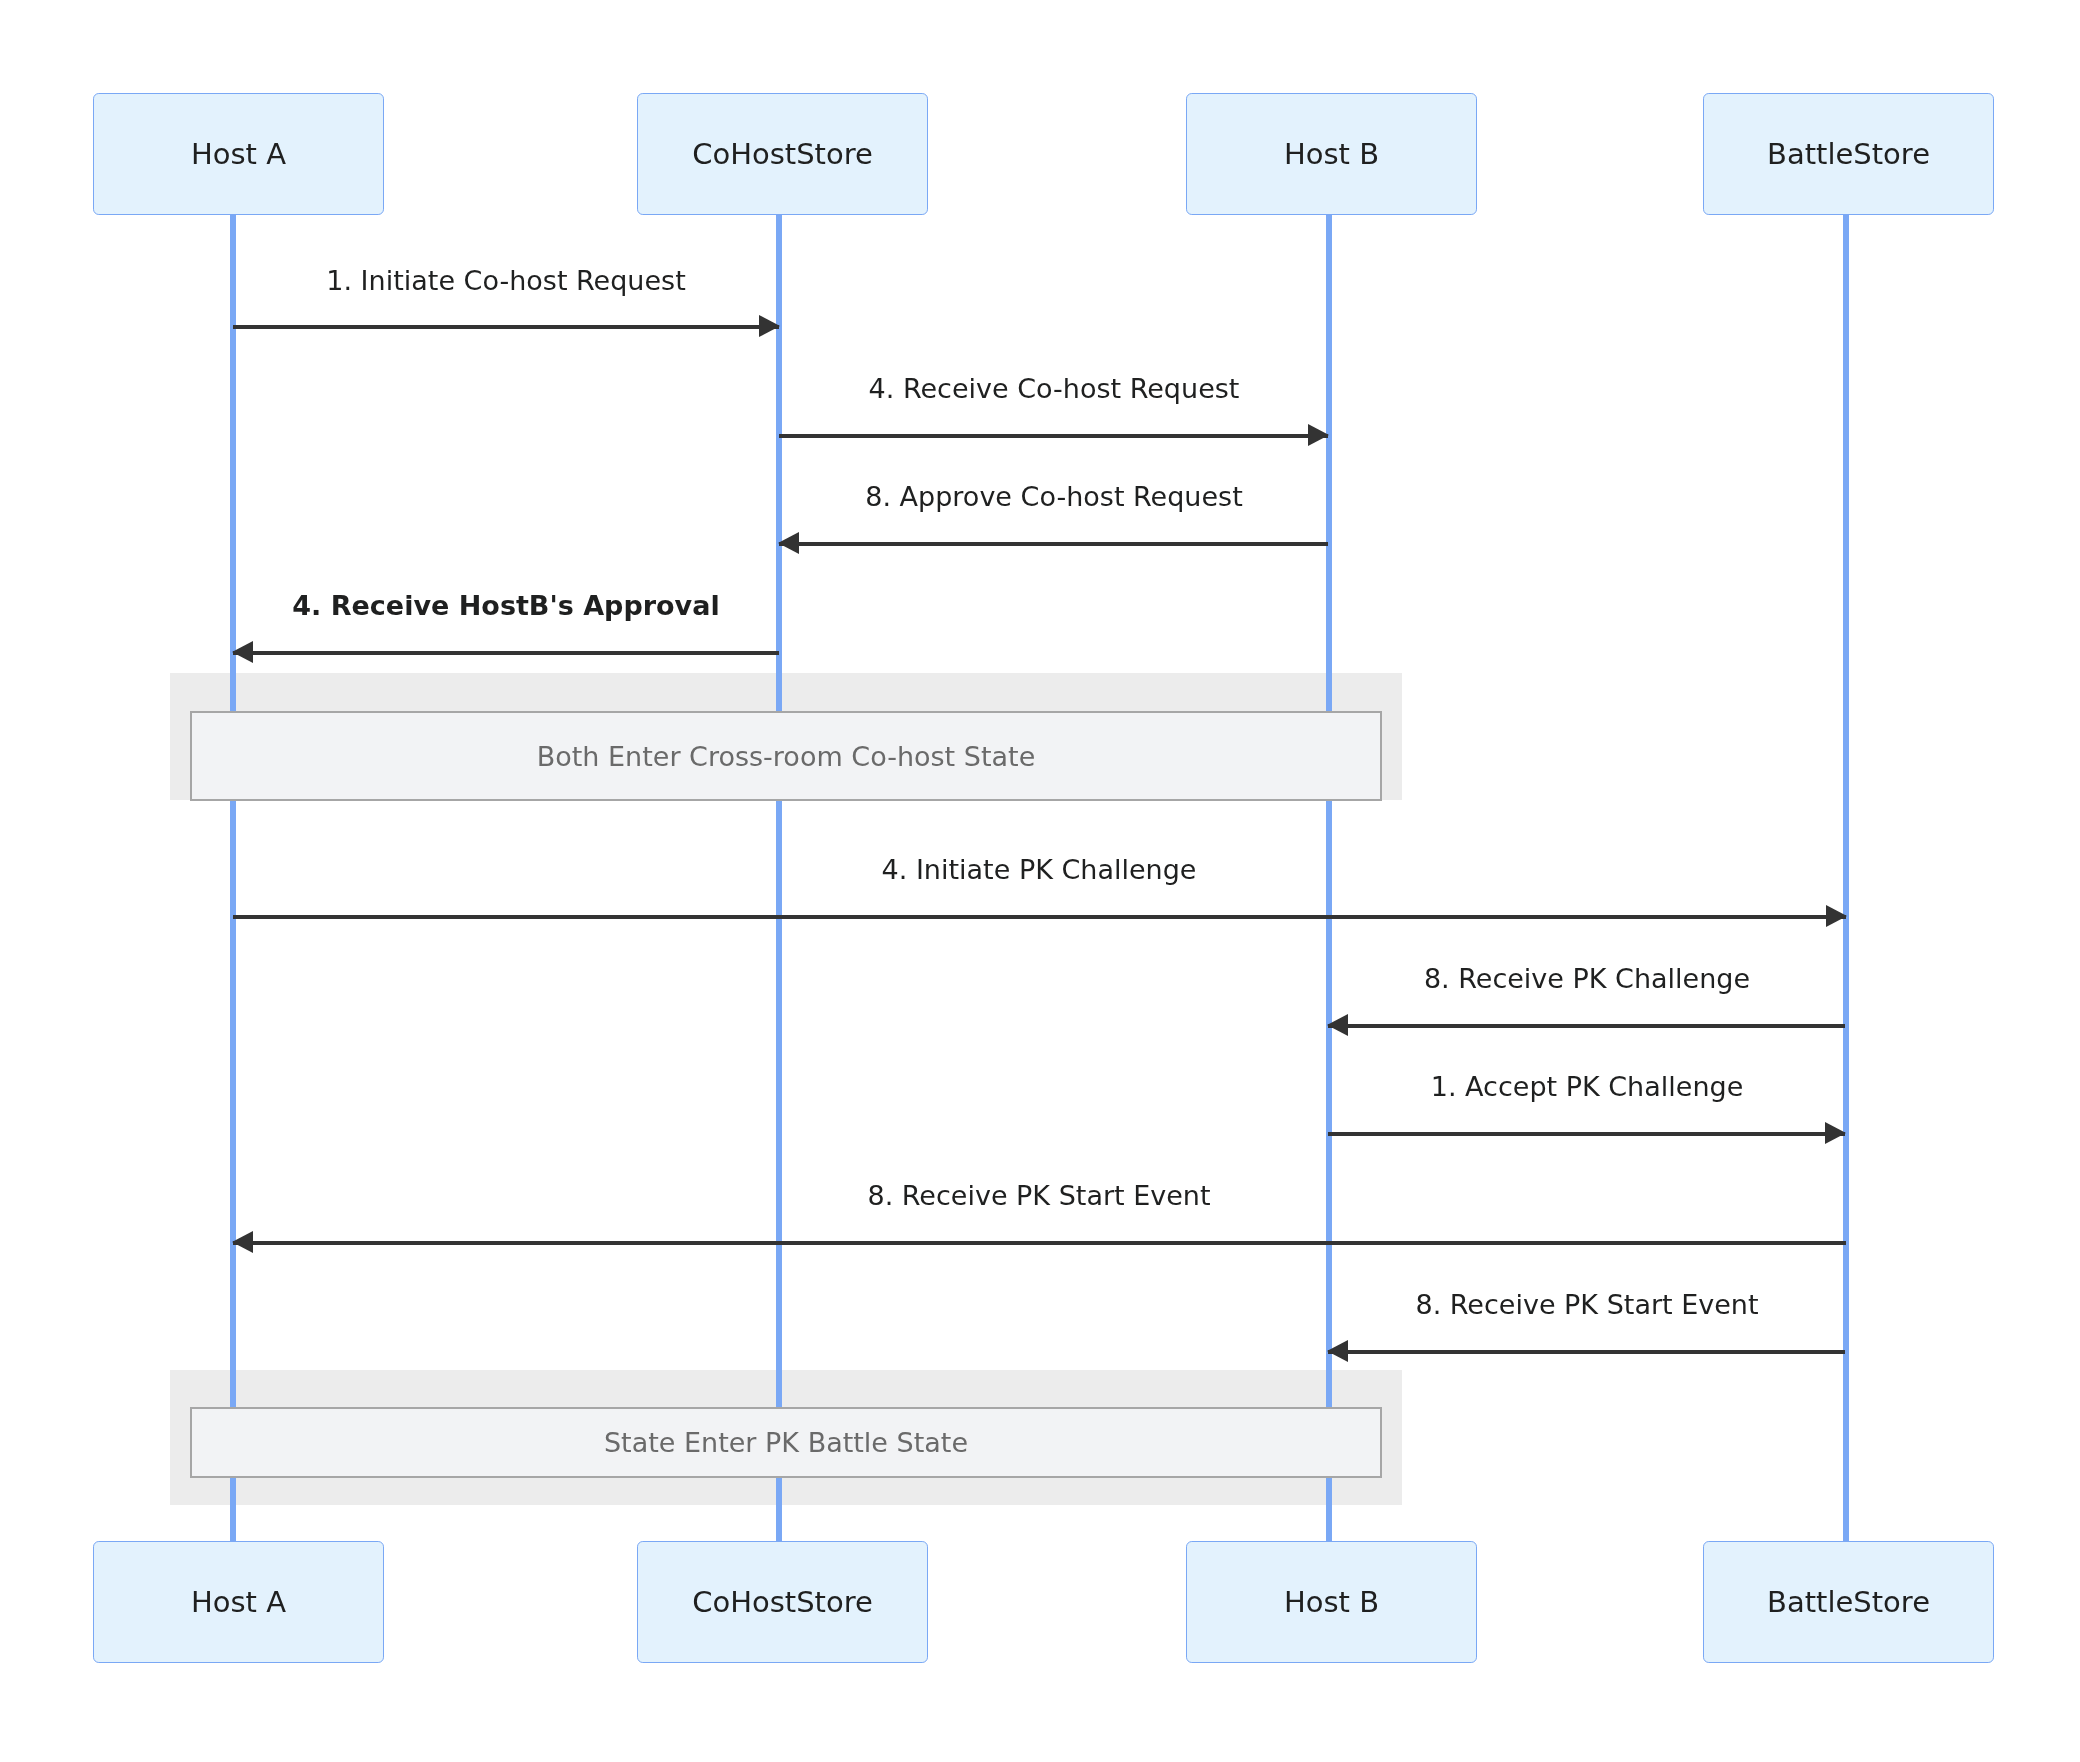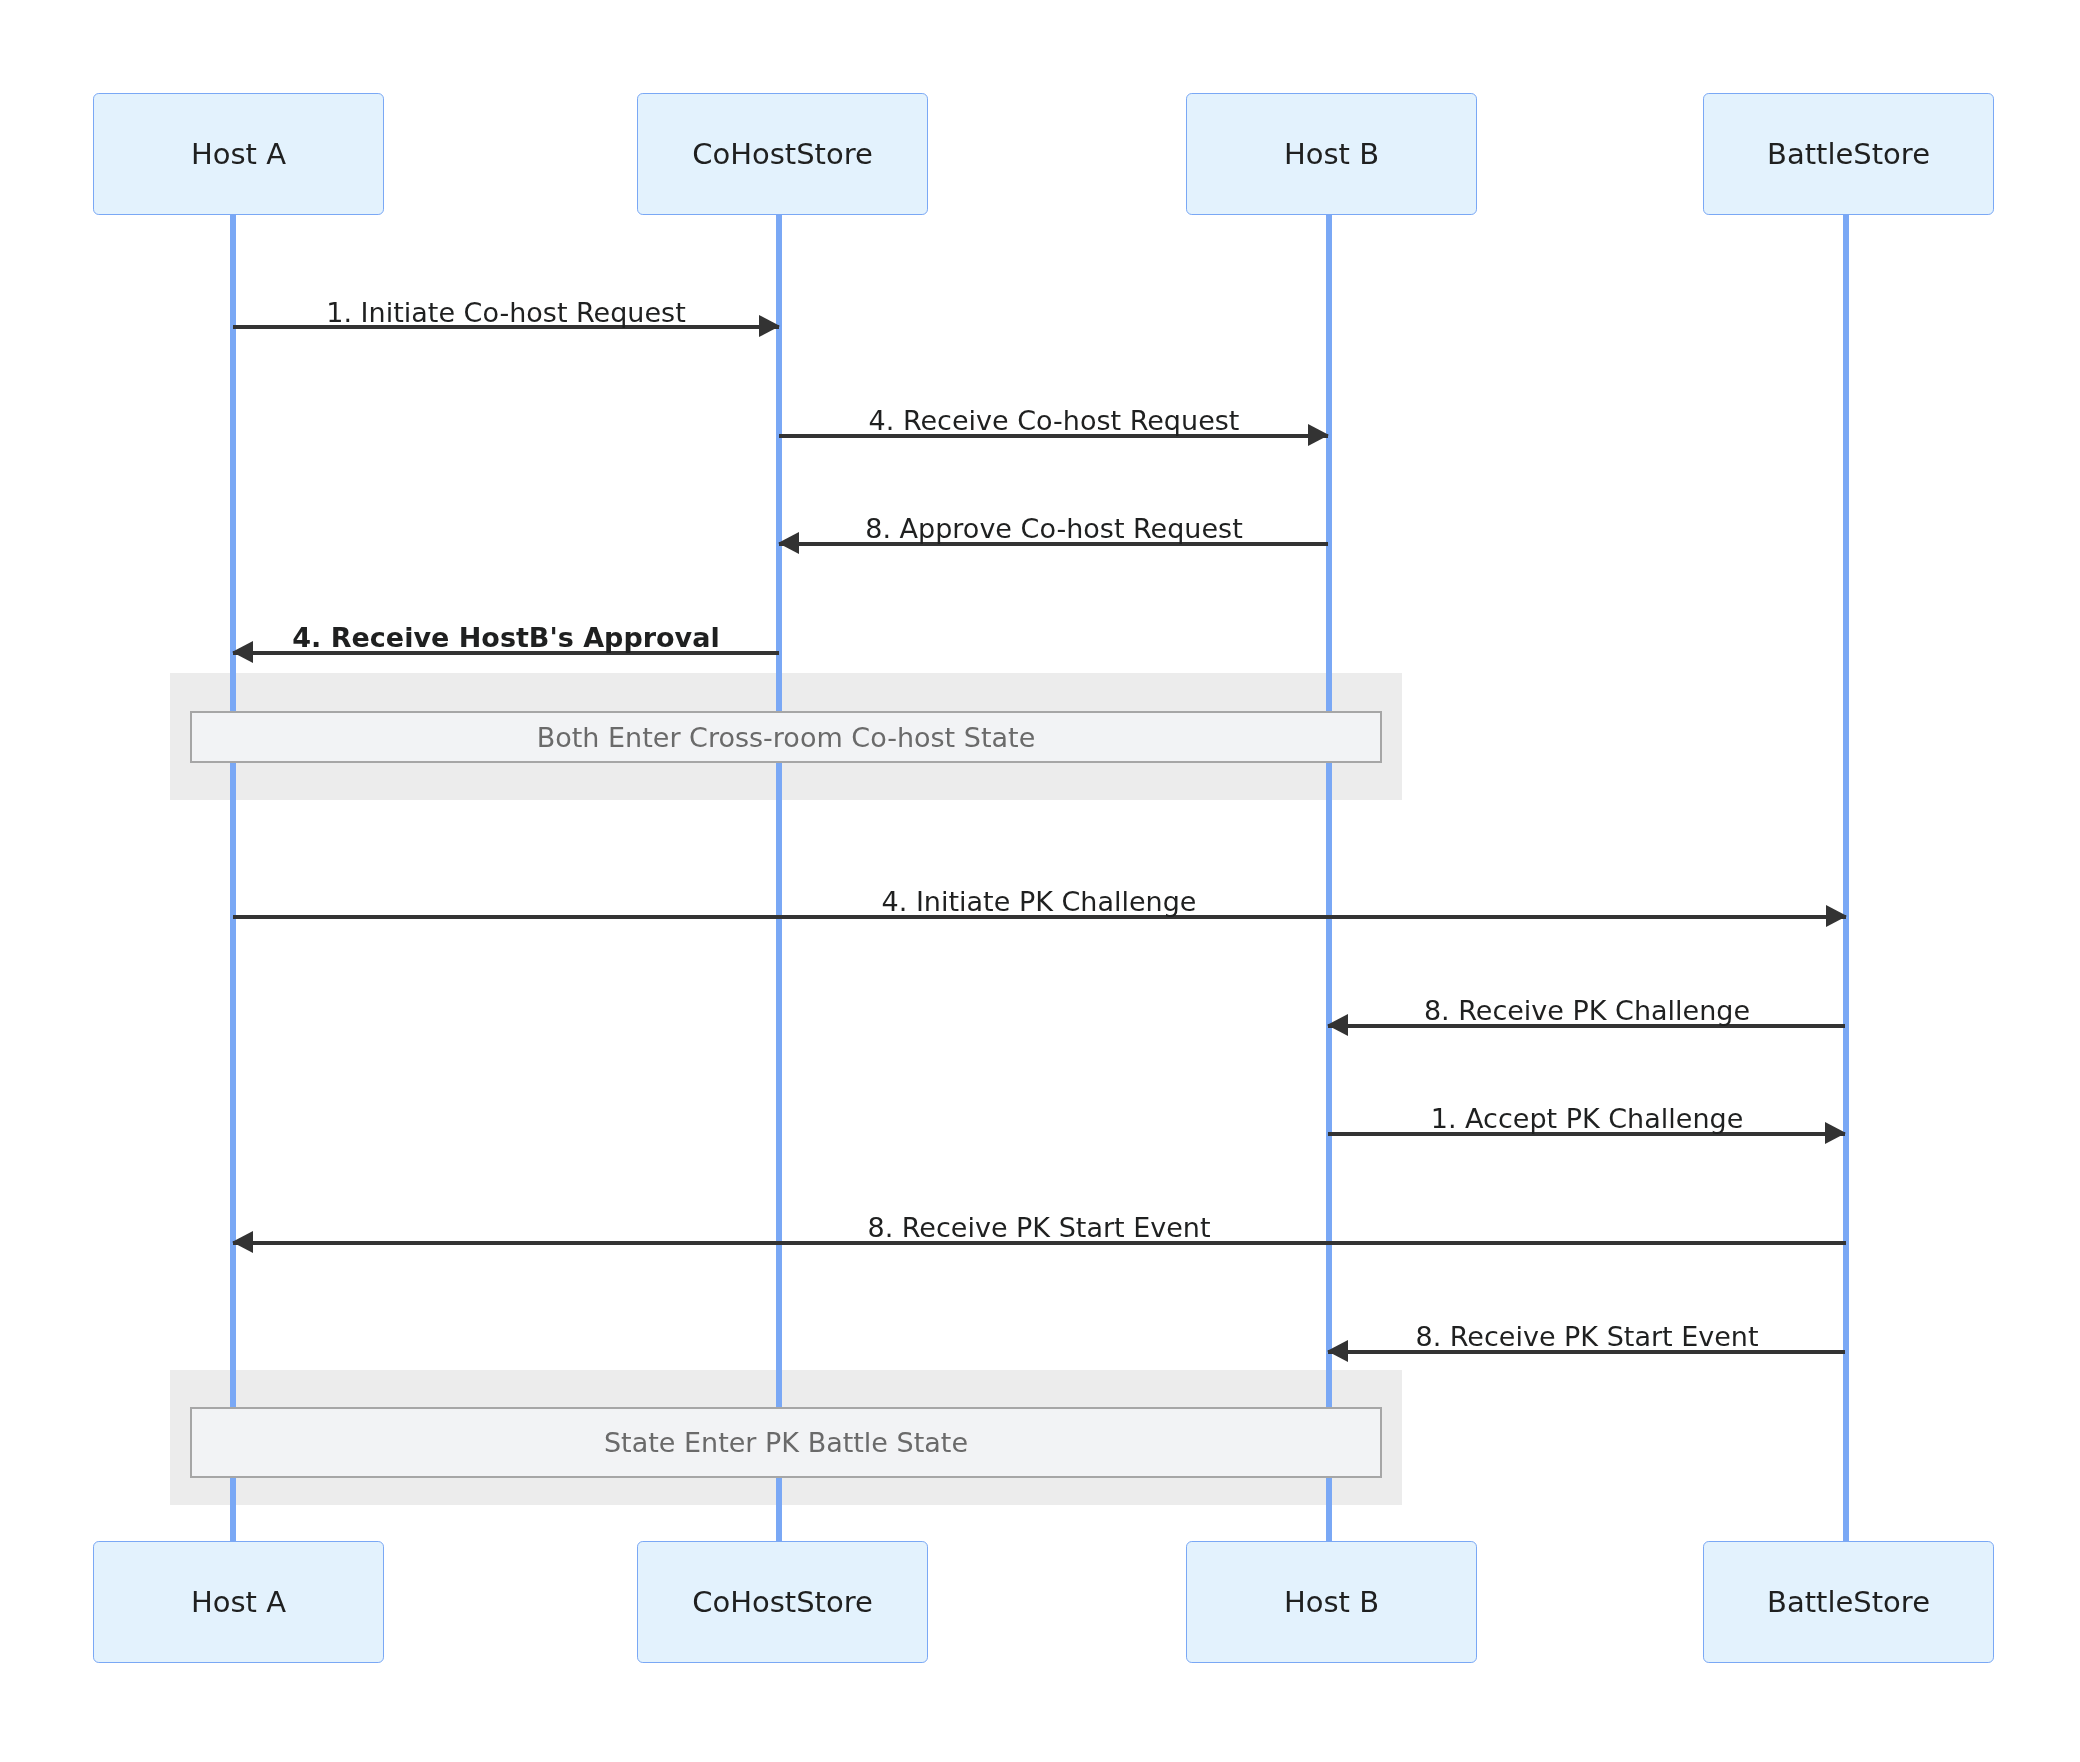--- a/index.html
+++ b/index.html
@@ -70,21 +70,20 @@
     left: -1px;
     border-right: 21.3px solid #333333;
   }
   .msg-label {
     position: absolute;
     font-size: 27px;
     color: #1f2020;
     white-space: nowrap;
     transform: translateX(-50%);
     font-family: "DejaVu Sans", sans-serif;
-    margin-top: 32px;
   }
   
   .note-band {
     position: absolute;
     background: #ececec;
   }
   .note-box {
     position: absolute;
     background: #f2f3f5;
     border: 2.9px solid #a6a6a6;
@@ -103,21 +102,21 @@
 </head>
 <body>
 
 <div id="diagram">
     <div class="note-band" style="left: 170px; top: 673px; width: 1232px; height: 127px;"></div>
     <div class="note-band" style="left: 170px; top: 1370px; width: 1232px; height: 135px;"></div>
     <div class="lifeline" style="left: 230px; top: 215px; height: 1326px;"></div>
     <div class="lifeline" style="left: 776px; top: 215px; height: 1326px;"></div>
     <div class="lifeline" style="left: 1326px; top: 215px; height: 1326px;"></div>
     <div class="lifeline" style="left: 1843px; top: 215px; height: 1326px;"></div>
-    <div class="note-box" style="left: 190px; top: 711px; width: 1192px; height: 52px;">
+    <div class="note-box" style="left: 190px; top: 711px; width: 1192px; height: 90px;">
       <span class="note-text">Both Enter Cross-room Co-host State</span>
     </div>
     <div class="note-box" style="left: 190px; top: 1407px; width: 1192px; height: 71px;">
       <span class="note-text">State Enter PK Battle State</span>
     </div>
     <div class="msg" style="left: 233px; top: 325px; width: 546px;">
       <div class="msg-line" style="width: 546px;"></div>
       <div class="msg-head right"></div>
     </div>
     <div class="msg-label" style="left: 506px; top: 265px;">1. Initiate Co-host Request</div>

